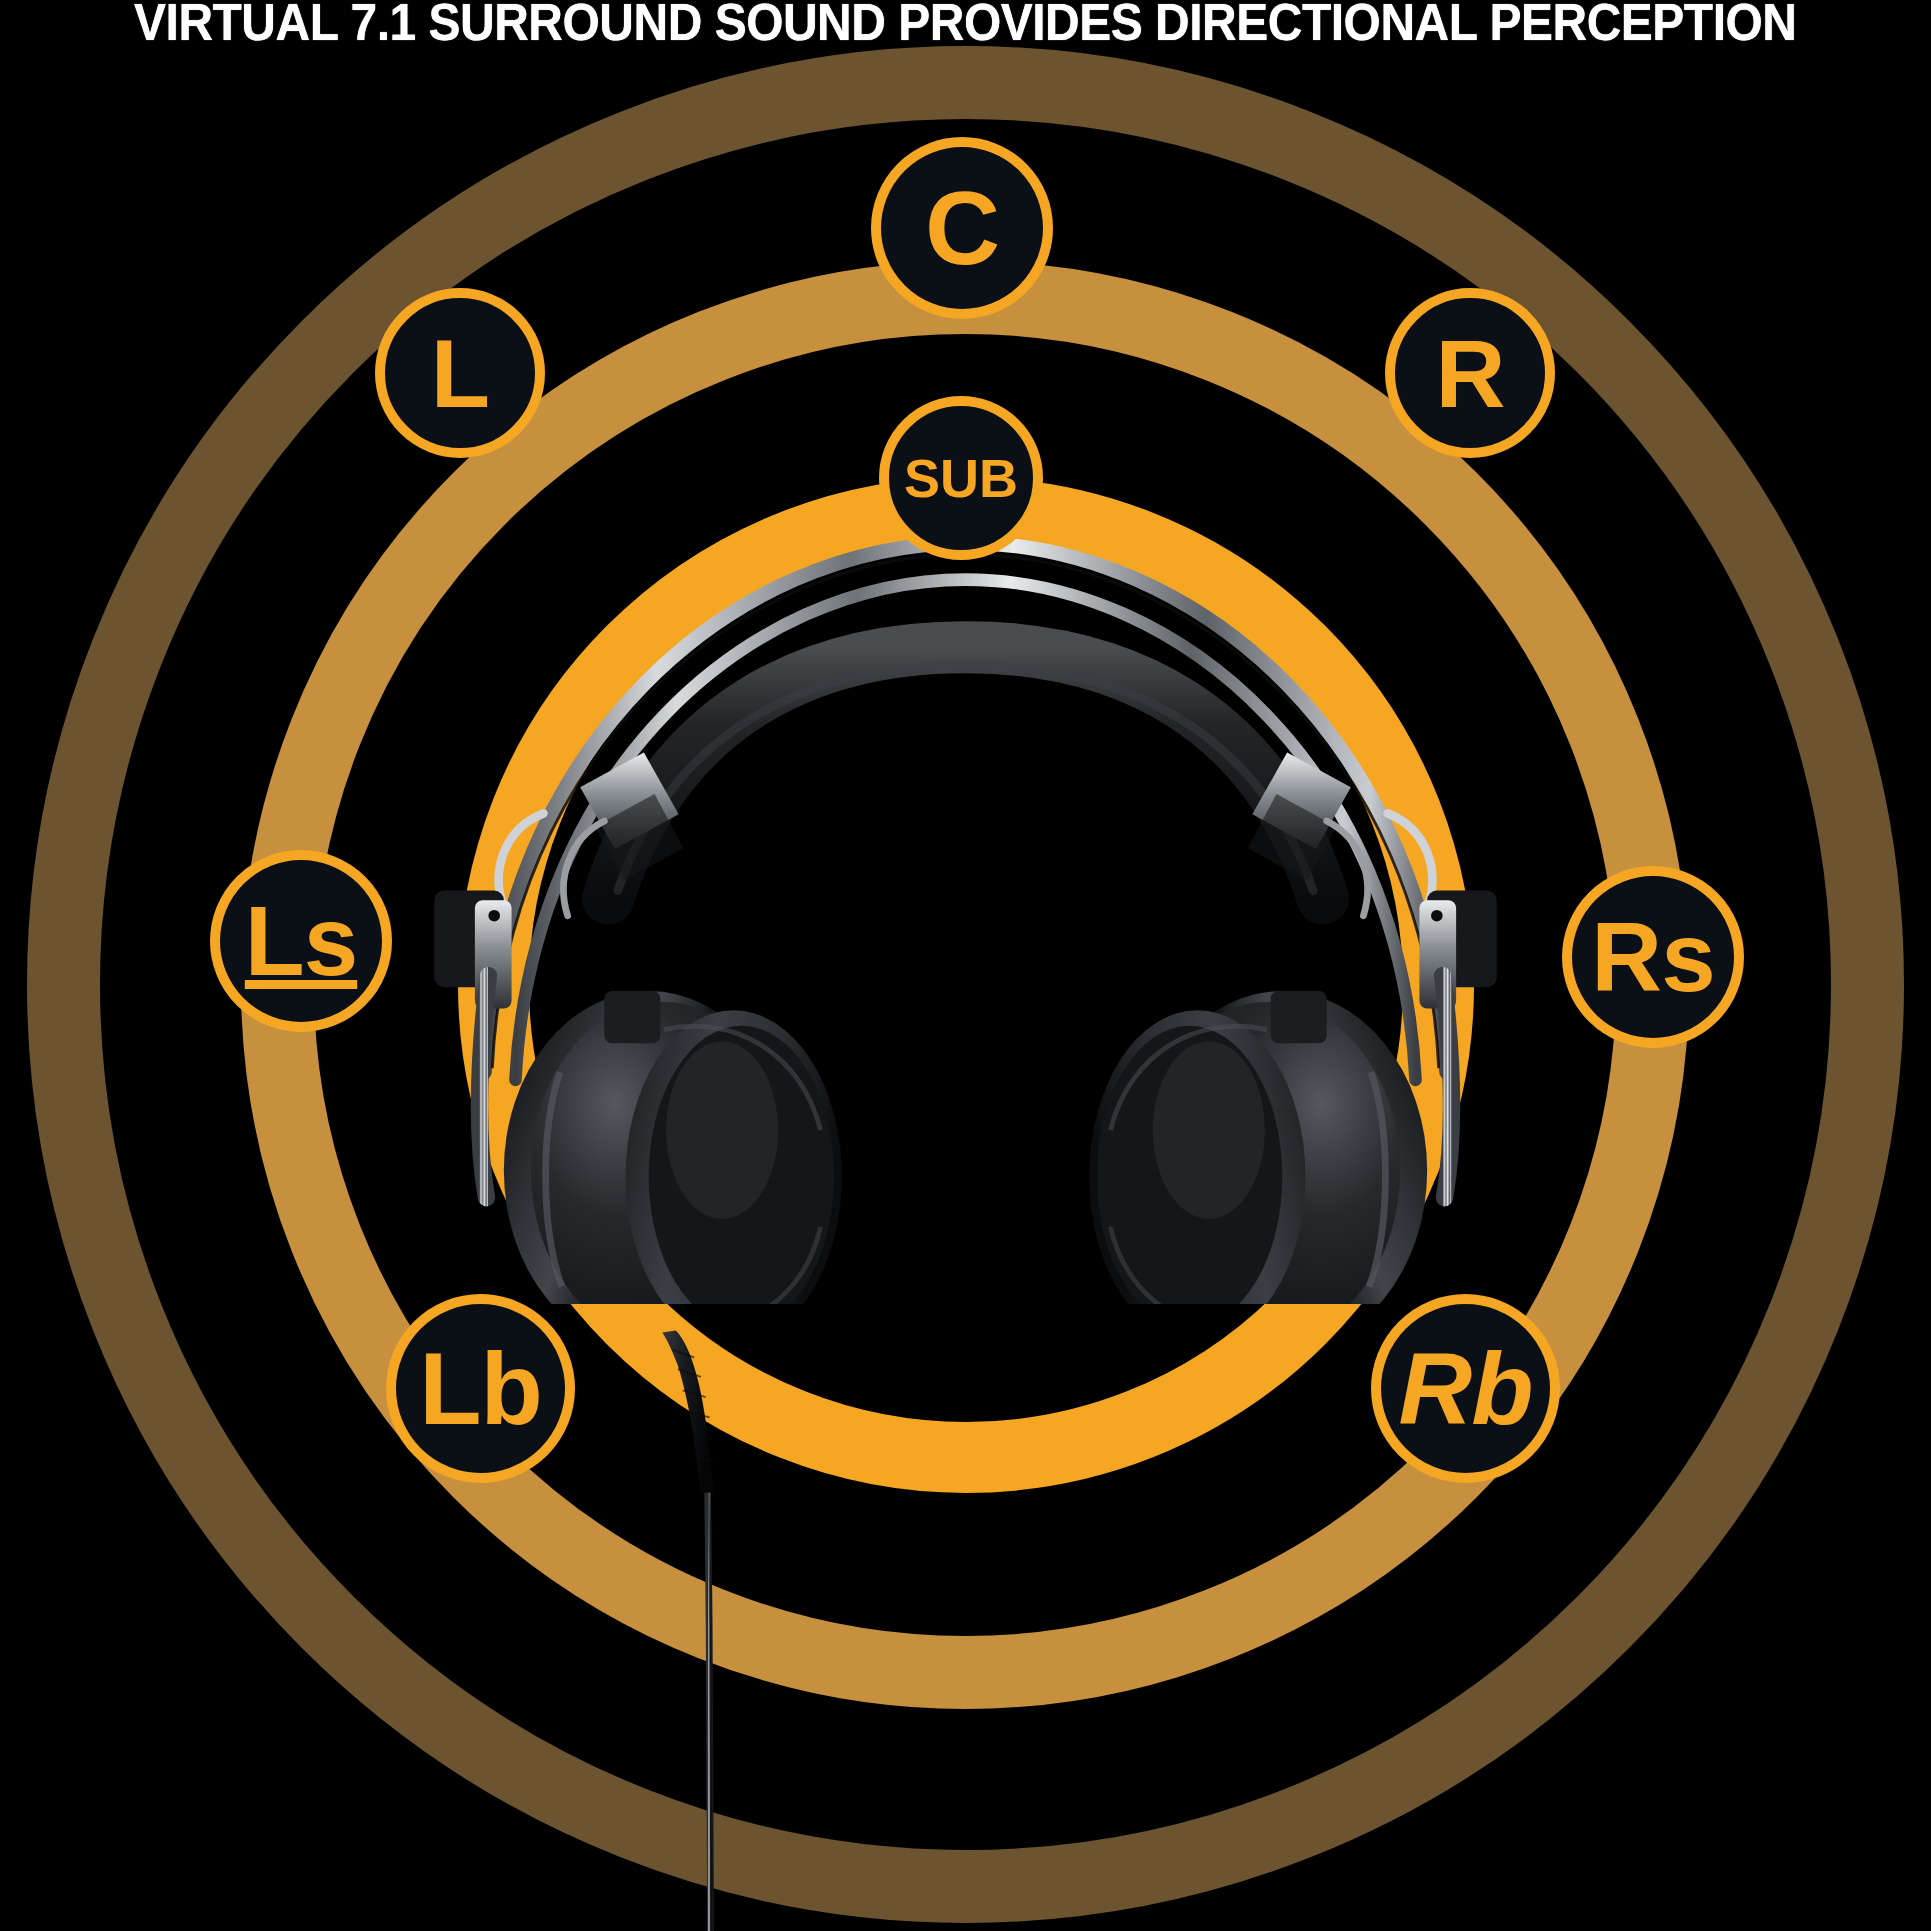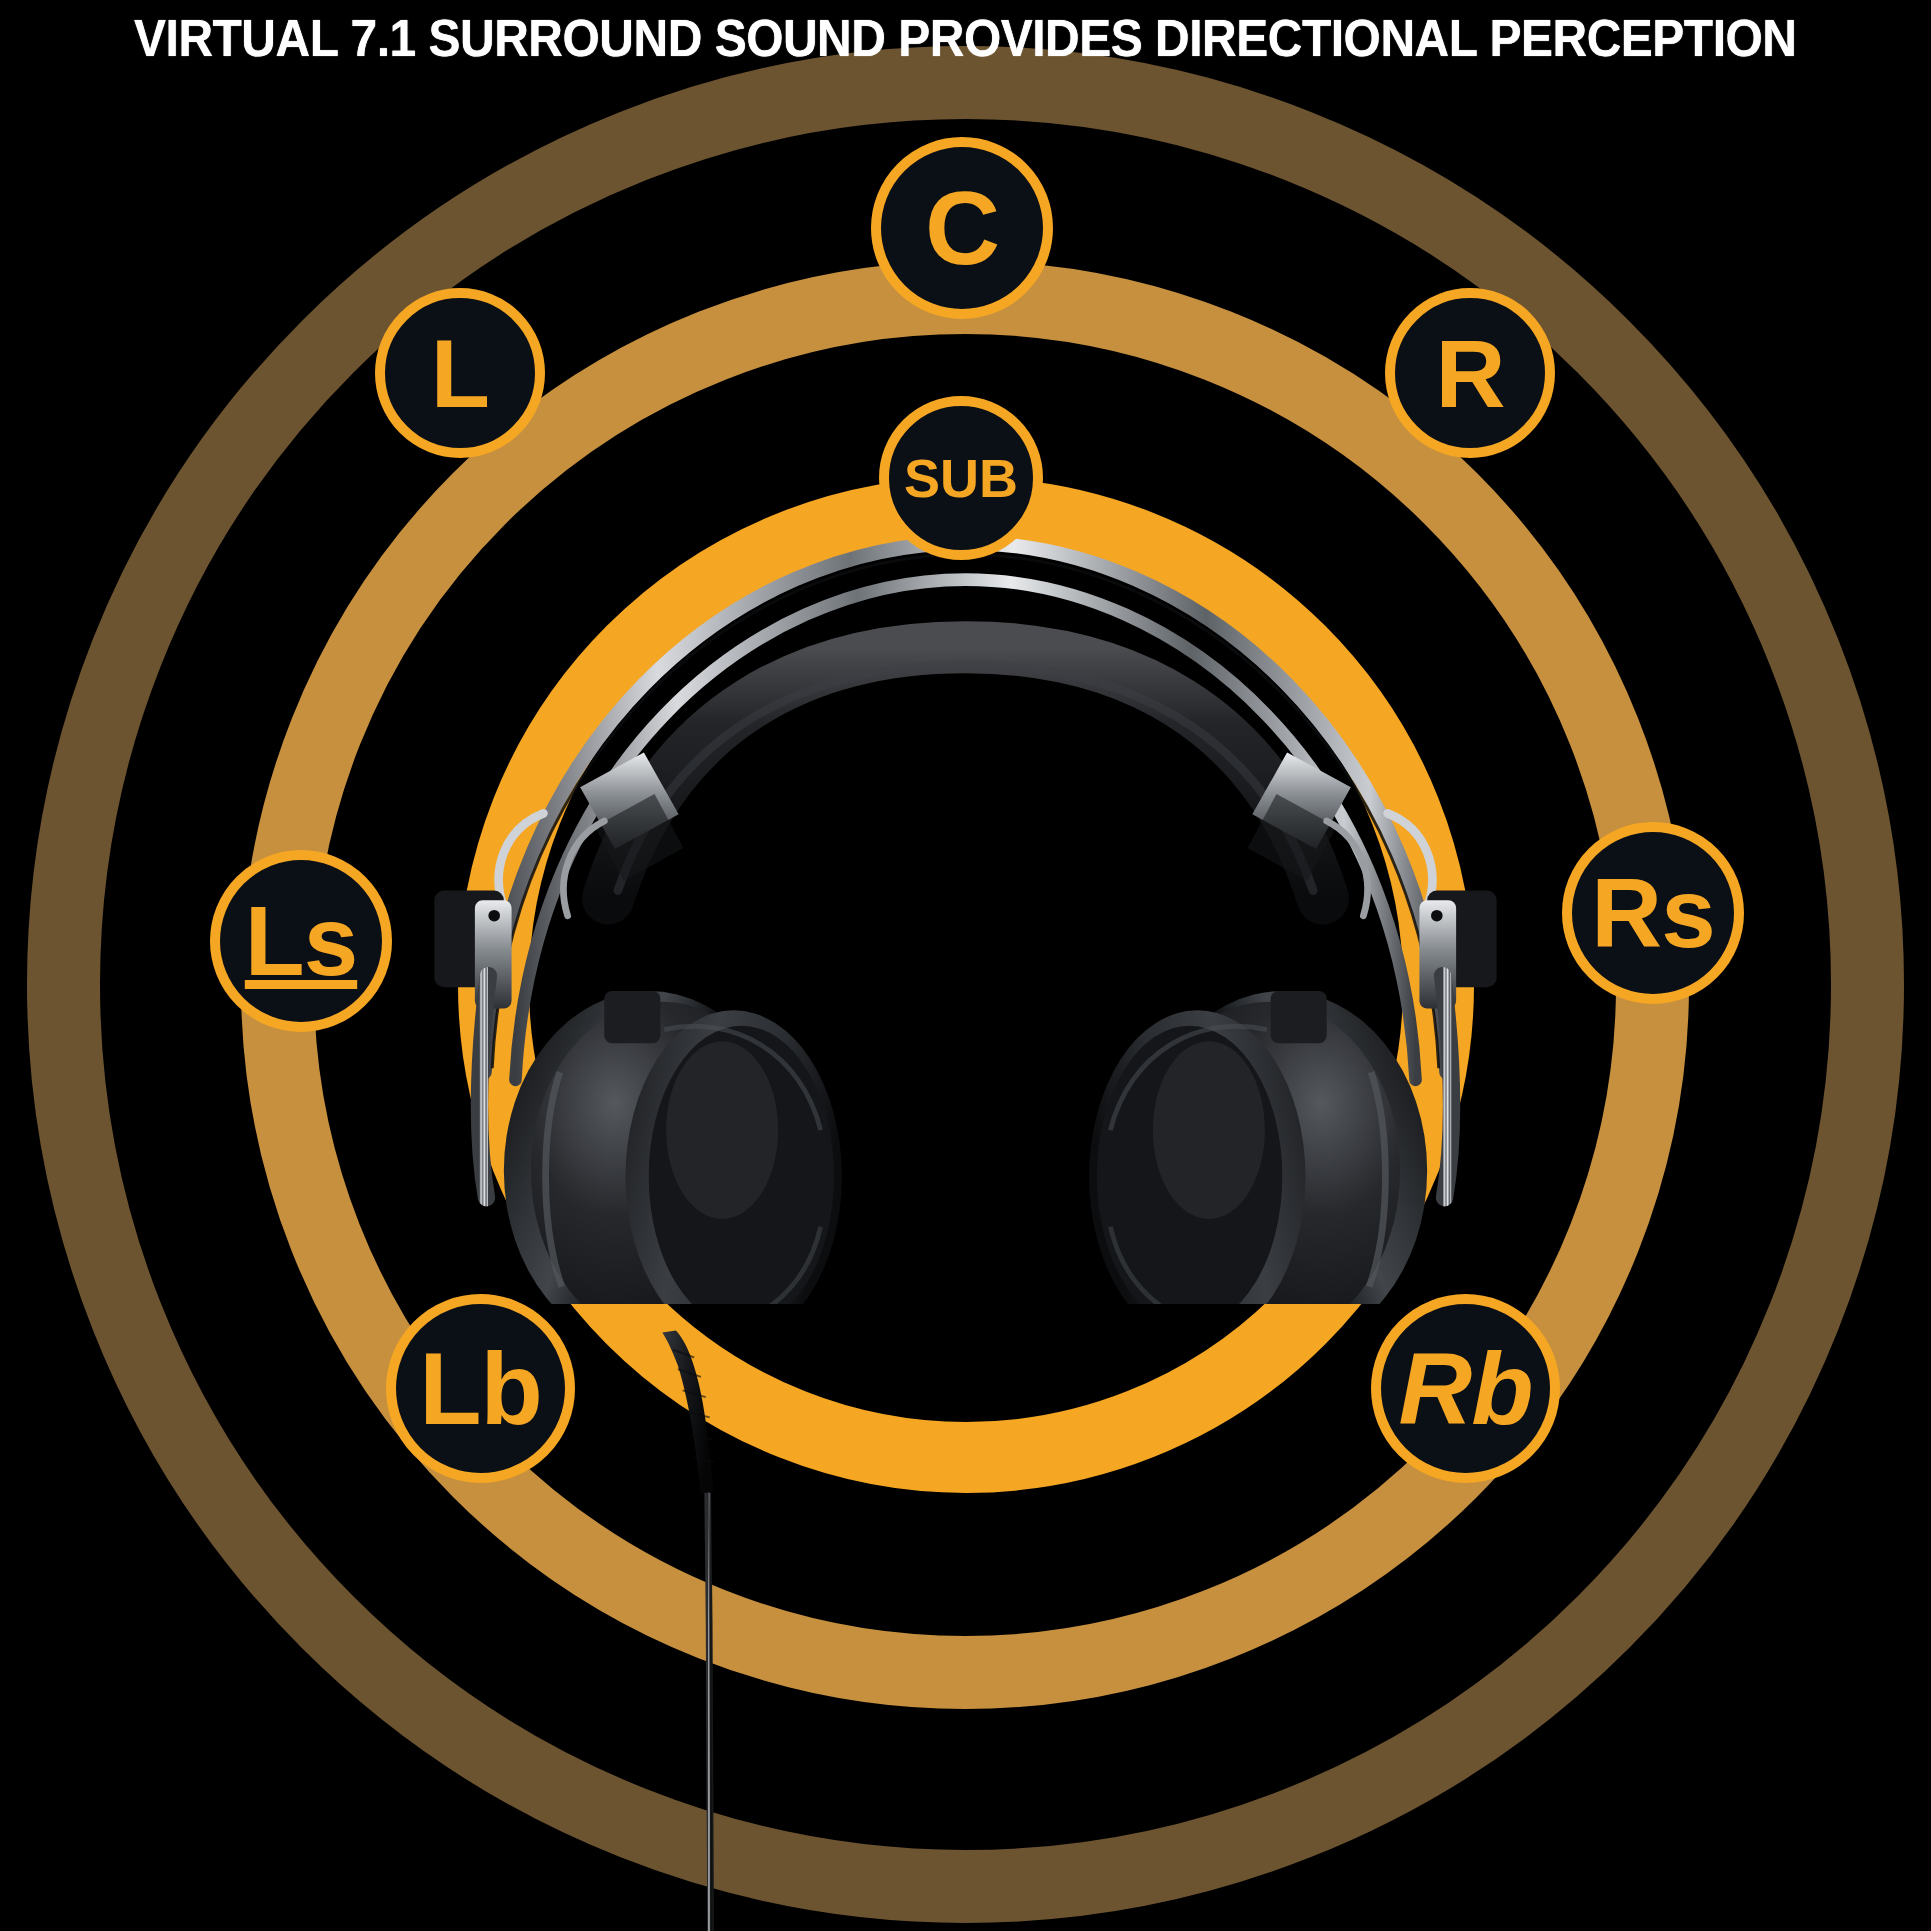--- a/index.html
+++ b/index.html
@@ -27,21 +27,20 @@
     position: absolute;
     left: 0;
     top: 0;
     width: 1931px;
     height: 60px;
     z-index: 90;
     display: flex;
     align-items: flex-start;
     justify-content: center;
     pointer-events: none;
-    margin-top: 16px;
   }
   #title-text {
     color: #ffffff;
     font-family: "Liberation Sans Narrow", "Liberation Sans", sans-serif;
     font-weight: bold;
     font-size: 51px;
     line-height: 54px;
     letter-spacing: -0.5px;
     transform: scaleX(0.94);
     transform-origin: center top;
@@ -136,21 +135,21 @@
 
   #badge-r   { left: 1385px; top: 288px;  width: 170px; height: 170px; }
   #badge-r   .lbl { font-size: 97px; }
 
   #badge-sub { left: 879px;  top: 396px;  width: 164px; height: 164px; justify-content: center; }
   #badge-sub .lbl { font-size: 54px; letter-spacing: 0px; }
 
   #badge-ls  { left: 210px;  top: 850px;  width: 182px; height: 182px; }
   #badge-ls  .lbl { font-size: 98px; text-decoration: underline; }
 
-  #badge-rs  { left: 1562px; top: 822px;  width: 182px; height: 182px; }
+  #badge-rs  { left: 1562px; top: 866px;  width: 182px; height: 182px; }
   #badge-rs  .lbl { font-size: 98px; }
 
   #badge-lb  { left: 386px;  top: 1294px; width: 189px; height: 189px; }
   #badge-lb  .lbl { font-size: 102px; }
 
   #badge-rb  { left: 1371px; top: 1294px; width: 189px; height: 189px; font-style: italic; }
   #badge-rb  .lbl { font-size: 102px; }
 </style>
 </head>
 <body>

